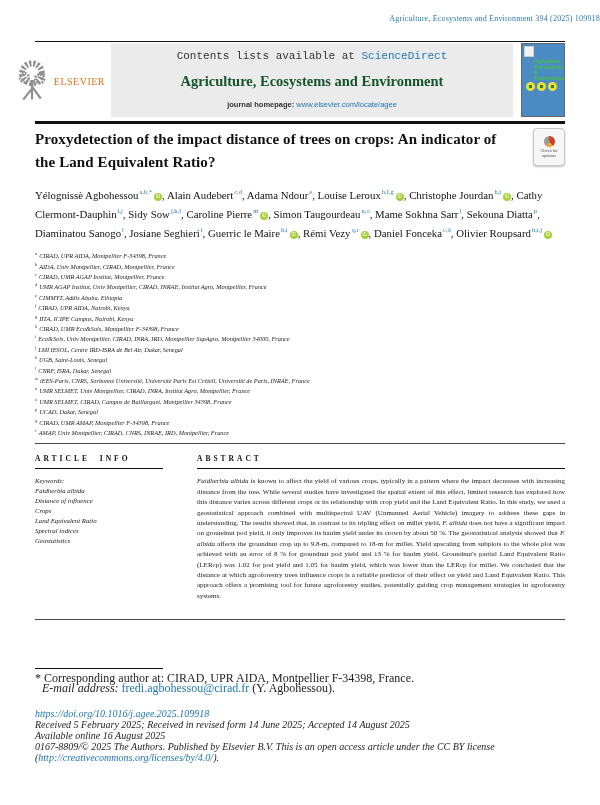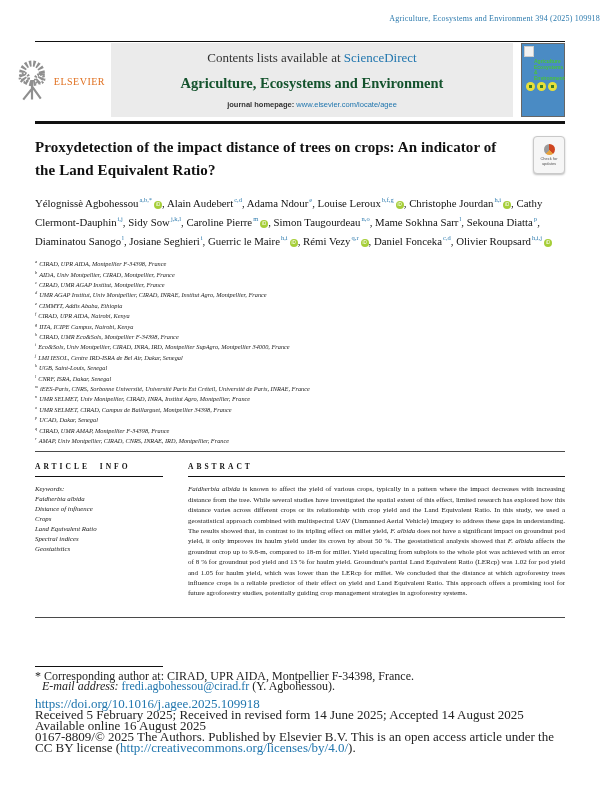--- a/index.html
+++ b/index.html
@@ -7,58 +7,58 @@
        font-family:"Liberation Serif", serif;color:#1a1a1a;}
   .page{width:600px;height:805px;position:relative;}
   .content{width:530px;margin:0 auto;}
   .citation{padding-top:14px;text-align:right;font-size:8px;color:#2c7aad;letter-spacing:.2px;}
   .rule-top{margin-top:18px;border-top:1.5px solid #111;}
   .banner{display:flex;align-items:stretch;margin-top:1px;height:74px;}
   .logo{width:70px;display:flex;flex-direction:row;justify-content:flex-end;align-items:center;padding-top:2px;}
   .logo svg{display:block;}
   .elsevier-word{font-size:10px;color:#e07020;letter-spacing:.5px;font-weight:400;margin-top:1px;}
   .banner-mid{flex:1;background:#ebebeb;margin-left:6px;display:flex;flex-direction:column;justify-content:space-between;text-align:center;padding:7px 4px 8px 4px;}
-  .contents-line{font-family:Liberation Serif, serif;font-size:13px;color:#333;text-align:center;}
+  .contents-line{font-family:Liberation Mono, monospace;font-size:11px;color:#333;text-align:center;}
   .journal-title{font-size:14.5px;font-weight:700;color:#14532d;}
   .homepage-line{font-family:"Liberation Sans",sans-serif;font-size:7.5px;color:#333;}
   .homepage-line .lbl{font-weight:700;}
   .link{color:#2176ae;text-decoration:none;cursor:pointer;}
   .cover{width:44px;margin-left:8px;background:#4a8bc4;border:1px solid #666;position:relative;padding:2px;box-sizing:border-box;}
   .cover-logo-box{width:8px;height:9px;background:#f2f2f2;border:0.5px solid #ccc;}
   .cover-title{margin-top:2px;margin-left:10px;font-family:"Liberation Sans",sans-serif;font-size:5px;line-height:5.5px;font-weight:700;color:#49c23c;text-align:left;}
   .cover-flowers{position:absolute;left:4px;top:38px;display:flex;gap:2px;}
   .flower{width:9px;height:9px;border-radius:50%;background:radial-gradient(circle at 50% 50%, #3f7d22 0 30%, #e8e03a 30% 75%, #b9cf35 75%);}
   .rule-thick{margin-top:4px;border-top:3px solid #111;}
-  .title-row{display:flex;margin-top:12px;}
+  .title-row{display:flex;margin-top:4px;}
   h1{margin:0;font-size:15px;line-height:23px;font-weight:700;color:#111;width:478px;letter-spacing:.1px;}
   .check-badge{margin-left:auto;width:30px;height:36px;background:#f6f6f6;border:1px solid #c9c9c9;border-radius:4px;box-shadow:0 1px 2px rgba(0,0,0,.25);display:flex;flex-direction:column;align-items:center;justify-content:center;gap:2px;}
   .badge-circle{width:11px;height:11px;border-radius:50%;background:conic-gradient(#cf4520 0 38%, #e8a33d 38% 62%, #9a9a9a 62% 100%);}
   .badge-text{font-family:"Liberation Sans",sans-serif;font-size:4px;line-height:4.6px;color:#555;text-align:center;}
   .authors{margin-top:10px;font-size:10.8px;line-height:16.5px;color:#111;}
   .aname{}
   .asup{font-size:6.5px;color:#2c7aad;margin-left:1px;}
   .orcid{display:inline-block;width:8px;height:8px;border-radius:50%;background:#a6ce39;color:#fff;
          font-family:"Liberation Sans",sans-serif;font-size:4.5px;line-height:8px;text-align:center;vertical-align:1px;margin-left:2px;}
   .affils{margin-top:9px;}
   .affil{font-size:6.3px;line-height:8.3px;font-style:italic;color:#222;}
   .affil sup{font-size:4.3px;margin-right:2px;color:#222;}
   .rule-thin{margin-top:6px;border-top:1px solid #4a4a4a;}
-  .info-abstract{display:flex;gap:25px;padding:10px 0 12px 0;}
+  .info-abstract{display:flex;gap:34px;padding:10px 0 12px 0;}
   .col-info{width:128px;flex:none;}
   .col-abs{flex:1;}
   .sec-header{font-size:7.5px;font-weight:700;letter-spacing:3px;word-spacing:5px;color:#111;}
   .sec-rule{border-top:1px solid #111;margin:5px 0 7px 0;}
   .kw-label{font-size:6.8px;font-style:italic;line-height:10px;}
   .kw{font-size:6.8px;font-style:italic;line-height:10px;}
   .abs-text{margin:0;font-size:7px;line-height:10.4px;text-align:justify;color:#1a1a1a;}
   .spacer{height:48px;}
   .fn-rule{width:128px;border-top:1px solid #111;margin-bottom:4px;}
   .fn-line{font-size:12px;line-height:10px;color:#222;}
   .fn-line.indent{padding-left:7px;}
-  .footer{margin-top:7px;font-size:13px;line-height:11px;color:#222;}
+  .footer{margin-top:15px;font-size:10px;line-height:11px;color:#222;font-style:italic;}
   .footer .doi{display:block;}
   sup{vertical-align:super;}
 </style>
 </head>
 <body>
 
 <div class="page">
   <div class="citation">Agriculture, Ecosystems and Environment 394 (2025) 109918</div>
 
   <div class="content">

